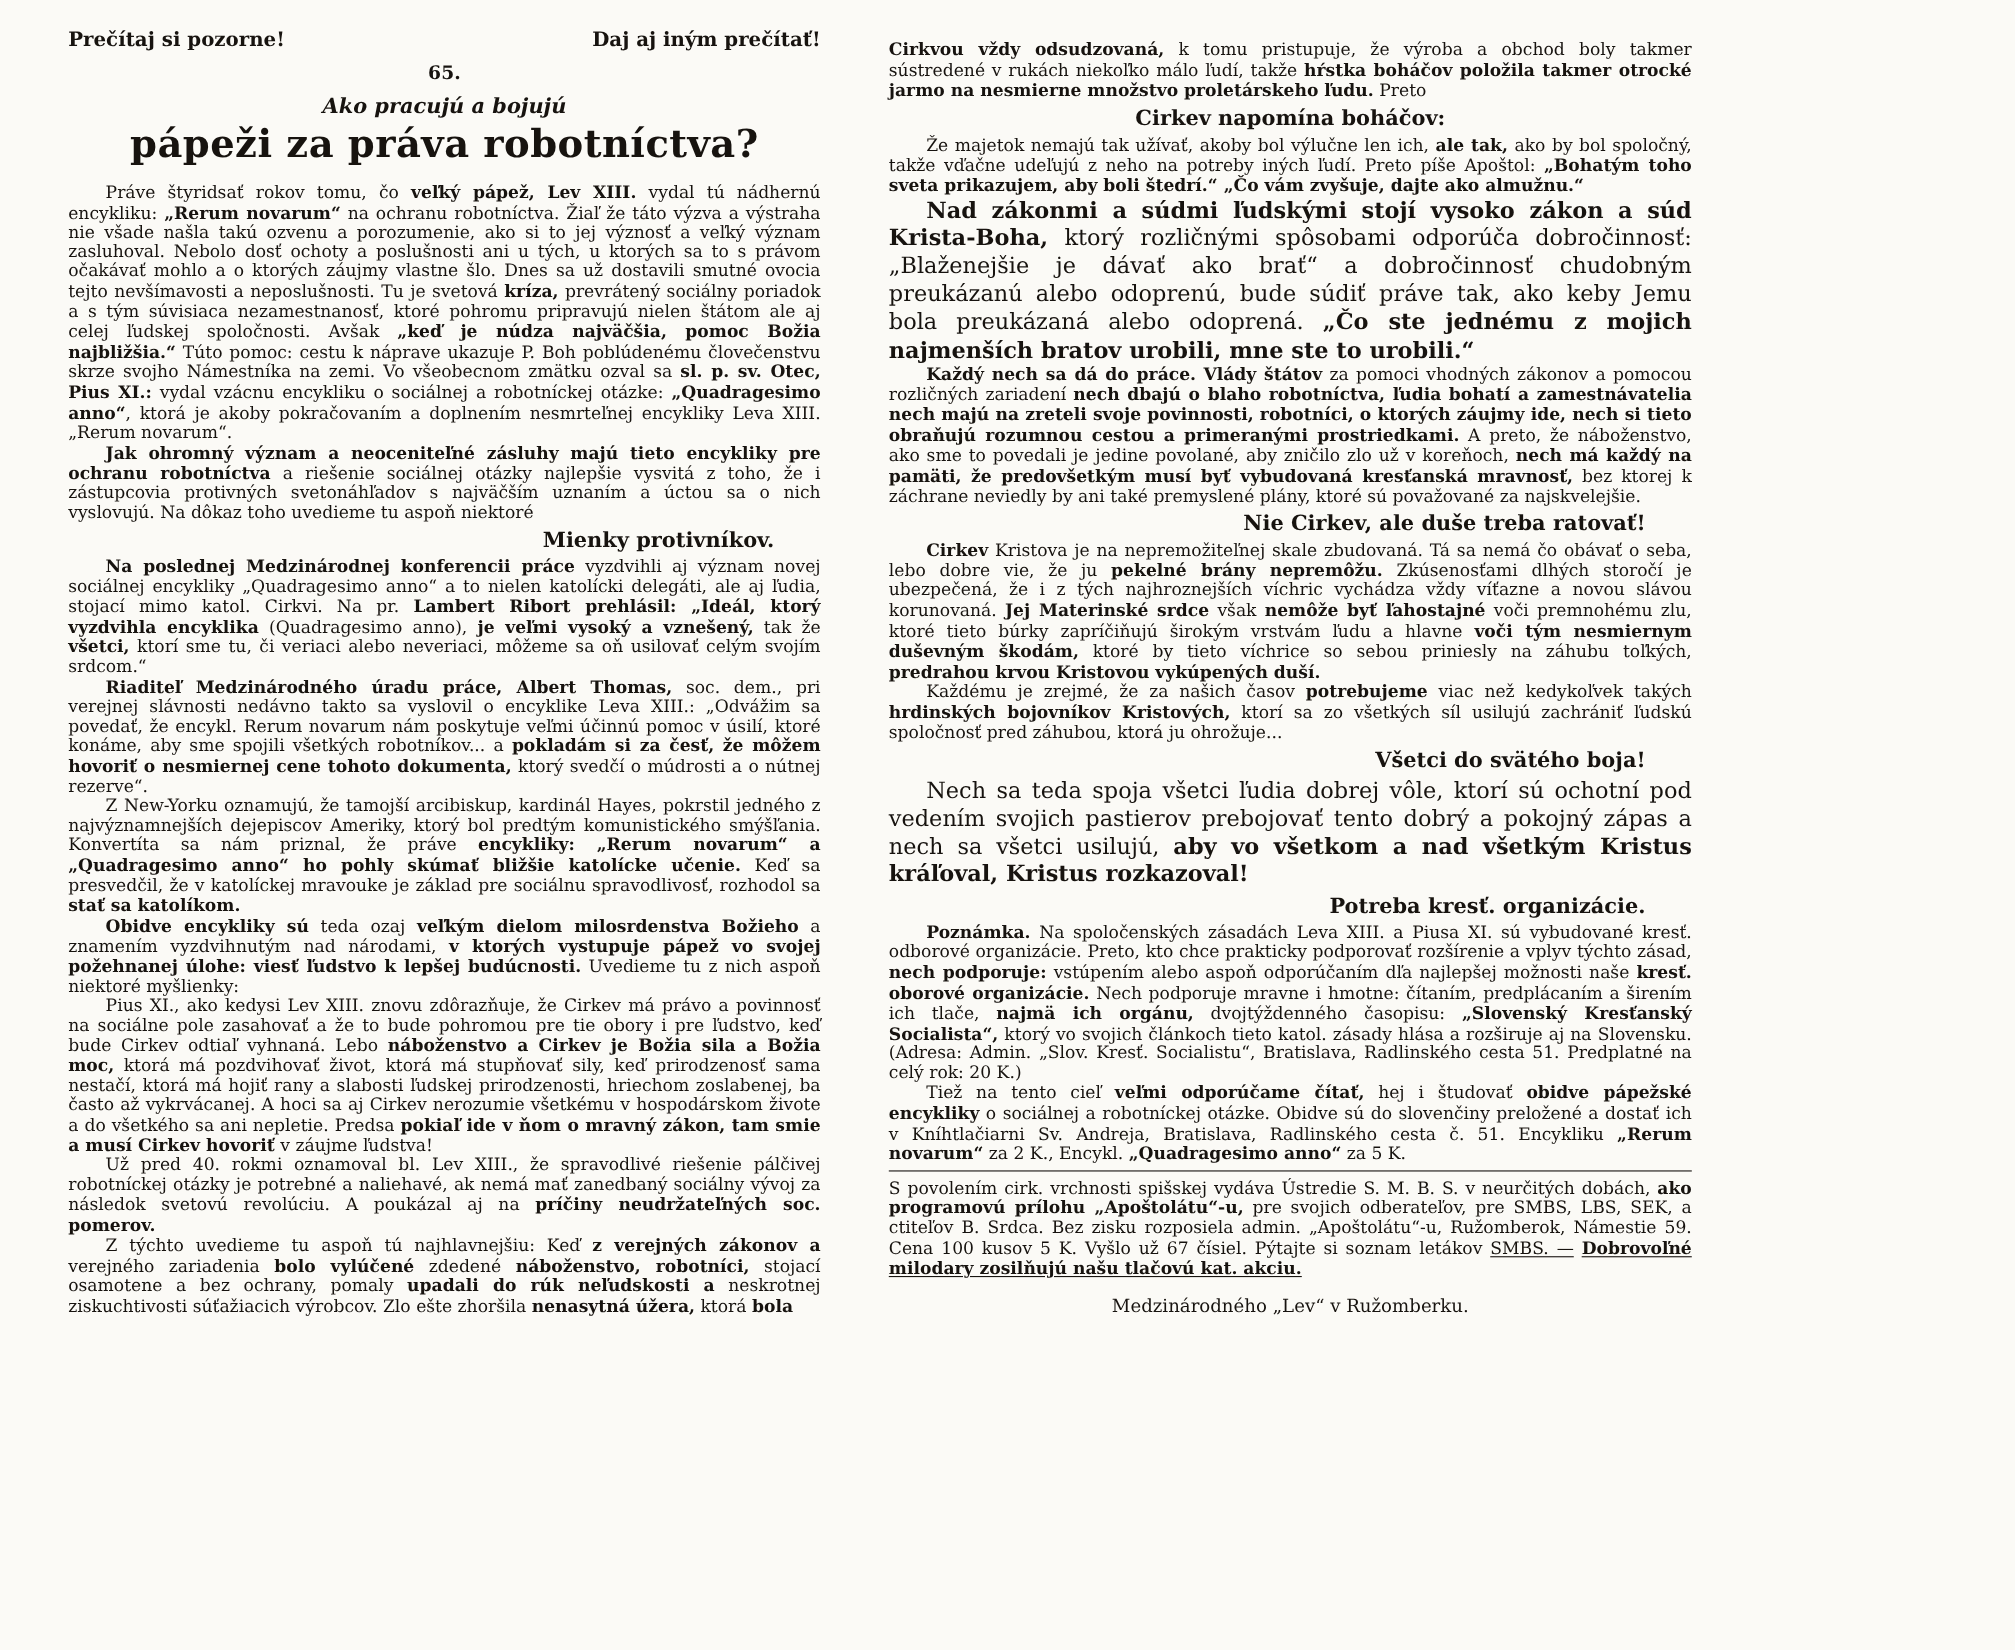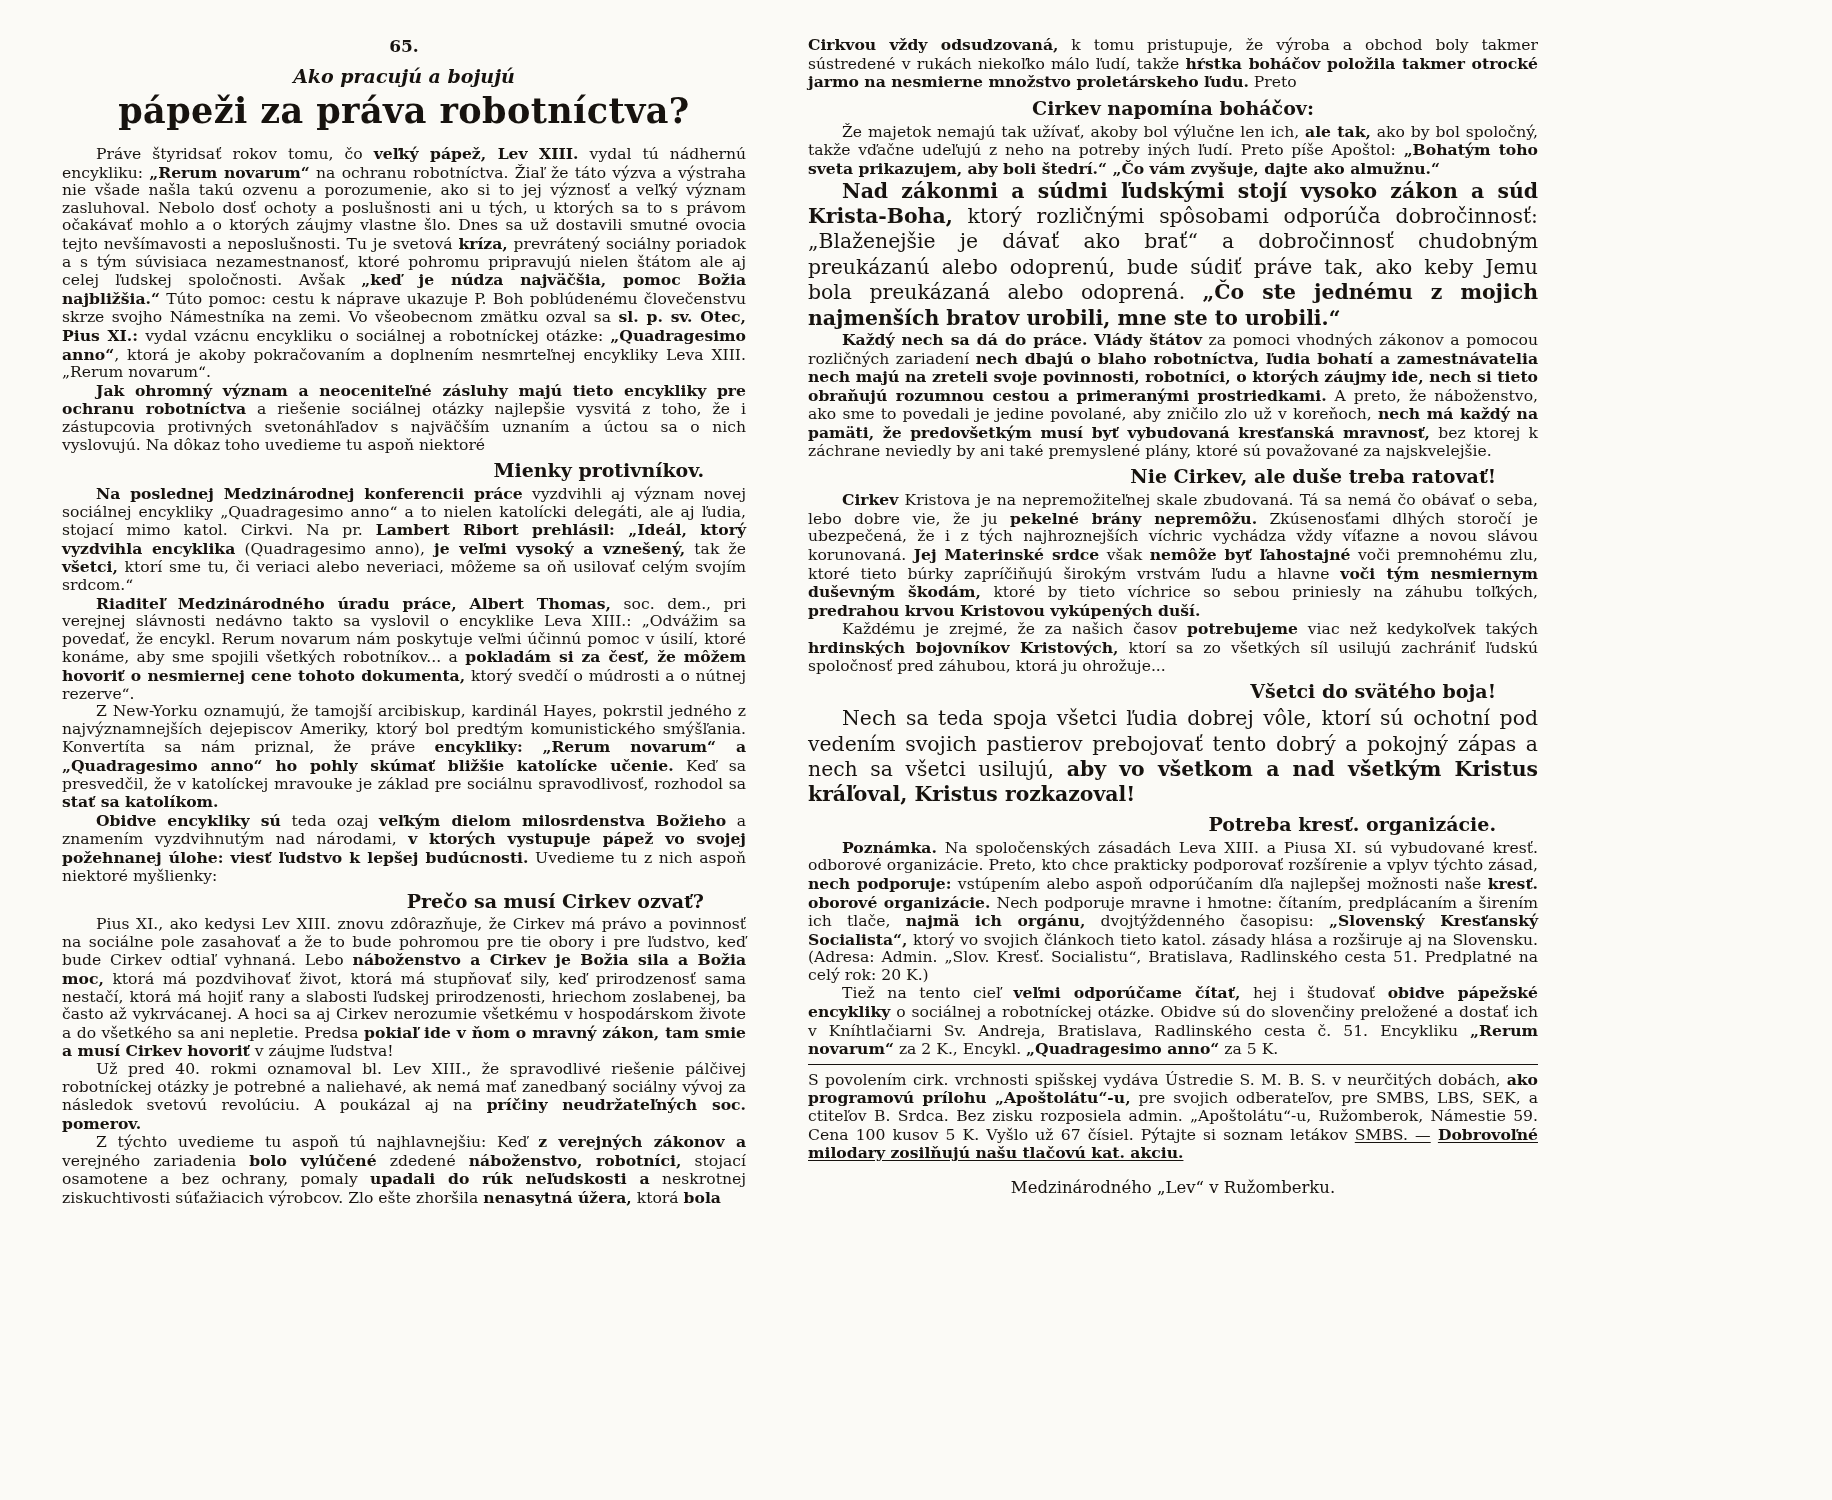--- a/index.html
+++ b/index.html
@@ -32,32 +32,35 @@
 
   .rule { border-top:1.6px solid #17130f; margin:5px 0 6px; }
   .imprint { text-align:center; font-size:16.5px; margin-top:15px; }
 </style>
 </head>
 <body>
 
 <div class="sheet">
 
   <div class="col col-left">
+    <div class="masthead">
+      <span>Prečítaj si pozorne!</span>
+      <span>Daj aj iným prečítať!</span>
+    </div>
     <div class="pagenum">65.</div>
     <div class="kicker">Ako pracujú a bojujú</div>
     <h1 class="title">pápeži za práva robotníctva?</h1>
     <div class="blocks" id="left-blocks">
         <p class="para"><span>Práve štyridsať rokov tomu, čo </span><span class="b">veľký pápež, Lev XIII.</span><span> vydal tú nádhernú encykliku: </span><span class="b">„Rerum novarum“</span><span> na ochranu robotníctva. Žiaľ že táto výzva a výstraha nie všade našla takú ozvenu a porozumenie, ako si to jej význosť a veľký význam zasluhoval. Nebolo dosť ochoty a poslušnosti ani u tých, u ktorých sa to s právom očakávať mohlo a o ktorých záujmy vlastne šlo. Dnes sa už dostavili smutné ovocia tejto nevšímavosti a neposlušnosti. Tu je svetová </span><span class="b">kríza,</span><span> prevrátený sociálny poriadok a s tým súvisiaca nezamestnanosť, ktoré pohromu pripravujú nielen štátom ale aj celej ľudskej spoločnosti. Avšak </span><span class="b">„keď je núdza najväčšia, pomoc Božia najbližšia.“</span><span> Túto pomoc: cestu k náprave ukazuje P. Boh poblúdenému človečenstvu skrze svojho Námestníka na zemi. Vo všeobecnom zmätku ozval sa </span><span class="b">sl. p. sv. Otec, Pius XI.:</span><span> vydal vzácnu encykliku o sociálnej a robotníckej otázke: </span><span class="b">„Quadragesimo anno“</span><span>, ktorá je akoby pokračovaním a doplnením nesmrteľnej encykliky Leva XIII. „Rerum novarum“.</span></p>
         <p class="para"><span class="b">Jak ohromný význam a neoceniteľné zásluhy majú tieto encykliky pre ochranu robotníctva</span><span> a riešenie sociálnej otázky najlepšie vysvitá z toho, že i zástupcovia protivných svetonáhľadov s najväčším uznaním a úctou sa o nich vyslovujú. Na dôkaz toho uvedieme tu aspoň niektoré</span></p>
         <h3 class="subhead align-right">Mienky protivníkov.</h3>
         <p class="para"><span class="b">Na poslednej Medzinárodnej konferencii práce</span><span> vyzdvihli aj význam novej sociálnej encykliky „Quadragesimo anno“ a to nielen katolícki delegáti, ale aj ľudia, stojací mimo katol. Cirkvi. Na pr. </span><span class="b">Lambert Ribort prehlásil: „Ideál, ktorý vyzdvihla encyklika</span><span> (Quadragesimo anno), </span><span class="b">je veľmi vysoký a vznešený,</span><span> tak že </span><span class="b">všetci,</span><span> ktorí sme tu, či veriaci alebo neveriaci, môžeme sa oň usilovať celým svojím srdcom.“</span></p>
         <p class="para"><span class="b">Riaditeľ Medzinárodného úradu práce, Albert Thomas,</span><span> soc. dem., pri verejnej slávnosti nedávno takto sa vyslovil o encyklike Leva XIII.: „Odvážim sa povedať, že encykl. Rerum novarum nám poskytuje veľmi účinnú pomoc v úsilí, ktoré konáme, aby sme spojili všetkých robotníkov... a </span><span class="b">pokladám si za česť, že môžem hovoriť o nesmiernej cene tohoto dokumenta,</span><span> ktorý svedčí o múdrosti a o nútnej rezerve“.</span></p>
         <p class="para"><span>Z New-Yorku oznamujú, že tamojší arcibiskup, kardinál Hayes, pokrstil jedného z najvýznamnejších dejepiscov Ameriky, ktorý bol predtým komunistického smýšľania. Konvertíta sa nám priznal, že práve </span><span class="b">encykliky: „Rerum novarum“ a „Quadragesimo anno“ ho pohly skúmať bližšie katolícke učenie.</span><span> Keď sa presvedčil, že v katolíckej mravouke je základ pre sociálnu spravodlivosť, rozhodol sa </span><span class="b">stať sa katolíkom.</span></p>
         <p class="para"><span class="b">Obidve encykliky sú</span><span> teda ozaj </span><span class="b">veľkým dielom milosrdenstva Božieho</span><span> a znamením vyzdvihnutým nad národami, </span><span class="b">v ktorých vystupuje pápež vo svojej požehnanej úlohe: viesť ľudstvo k lepšej budúcnosti.</span><span> Uvedieme tu z nich aspoň niektoré myšlienky:</span></p>
-        <h3 class="subhead align-right">Prečo sa musí Cirkev ozvať?</h3>
         <p class="para"><span>Pius XI., ako kedysi Lev XIII. znovu zdôrazňuje, že Cirkev má právo a povinnosť na sociálne pole zasahovať a že to bude pohromou pre tie obory i pre ľudstvo, keď bude Cirkev odtiaľ vyhnaná. Lebo </span><span class="b">náboženstvo a Cirkev je Božia sila a Božia moc,</span><span> ktorá má pozdvihovať život, ktorá má stupňovať sily, keď prirodzenosť sama nestačí, ktorá má hojiť rany a slabosti ľudskej prirodzenosti, hriechom zoslabenej, ba často až vykrvácanej. A hoci sa aj Cirkev nerozumie všetkému v hospodárskom živote a do všetkého sa ani nepletie. Predsa </span><span class="b">pokiaľ ide v ňom o mravný zákon, tam smie a musí Cirkev hovoriť</span><span> v záujme ľudstva!</span></p>
         <p class="para"><span>Už pred 40. rokmi oznamoval bl. Lev XIII., že spravodlivé riešenie pálčivej robotníckej otázky je potrebné a naliehavé, ak nemá mať zanedbaný sociálny vývoj za následok svetovú revolúciu. A poukázal aj na </span><span class="b">príčiny neudržateľných soc. pomerov.</span></p>
         <p class="para"><span>Z týchto uvedieme tu aspoň tú najhlavnejšiu: Keď </span><span class="b">z verejných zákonov a</span><span> verejného zariadenia </span><span class="b">bolo vylúčené</span><span> zdedené </span><span class="b">náboženstvo, robotníci,</span><span> stojací osamotene a bez ochrany, pomaly </span><span class="b">upadali do rúk neľudskosti a</span><span> neskrotnej ziskuchtivosti súťažiacich výrobcov. Zlo ešte zhoršila </span><span class="b">nenasytná úžera,</span><span> ktorá </span><span class="b">bola</span></p>
       </div>
   </div>
 
   <div class="col col-right">
     <div class="blocks" id="right-blocks">
         <p class="para noindent"><span class="b">Cirkvou vždy odsudzovaná,</span><span> k tomu pristupuje, že výroba a obchod boly takmer sústredené v rukách niekoľko málo ľudí, takže </span><span class="b">hŕstka boháčov položila takmer otrocké jarmo na nesmierne množstvo proletárskeho ľudu.</span><span> Preto</span></p>
         <h3 class="subhead align-center">Cirkev napomína boháčov:</h3>

